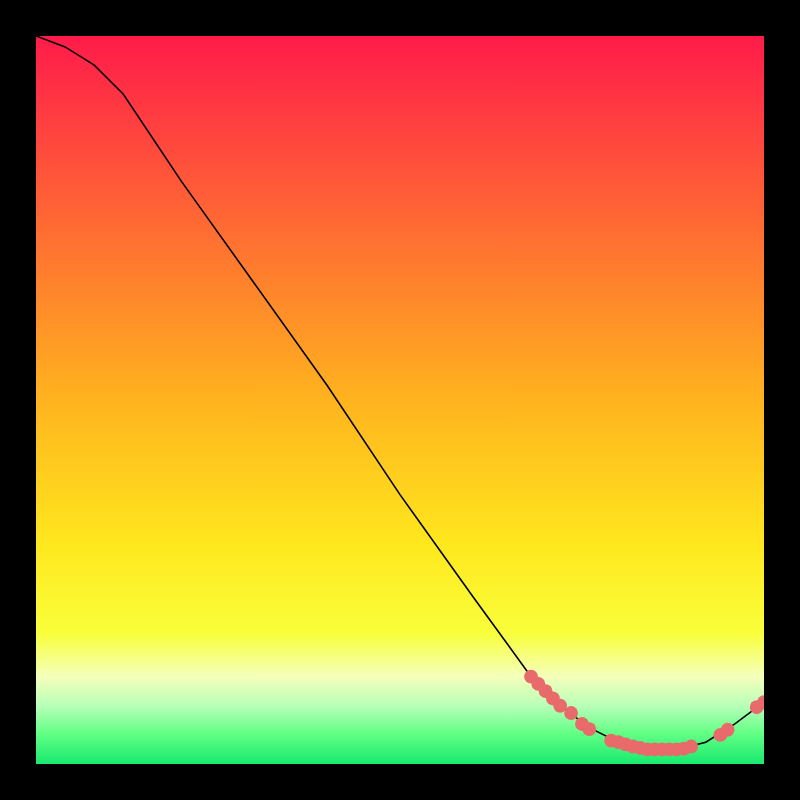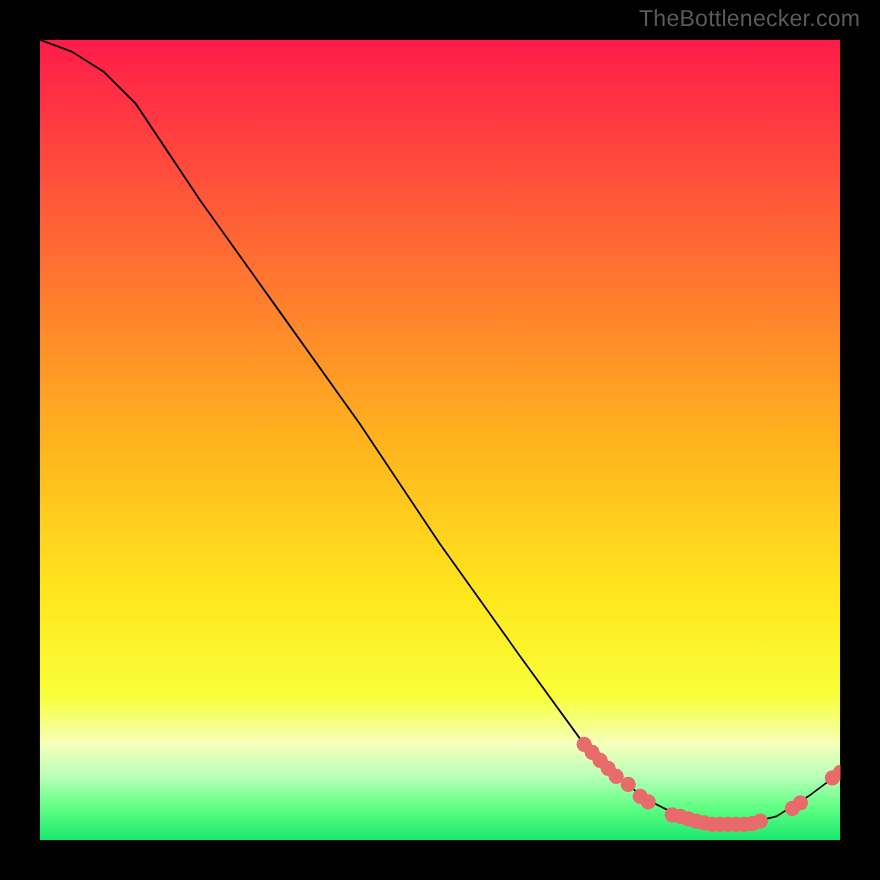--- a/index.html
+++ b/index.html
@@ -50,21 +50,20 @@
     top: 0;
     width: 100%;
     height: 100%;
     overflow: visible;
   }
 </style>
 </head>
 <body>
 
 <div class="outer">
-  <div class="watermark">TheBottlenecker.com</div>
 
   <div class="plot">
     <svg class="gradient" viewBox="0 0 100 100" preserveAspectRatio="none">
       <defs>
         <linearGradient id="bg" x1="0" y1="0" x2="0" y2="1">
             <stop offset="0%" stop-color="#ff1b4a"></stop>
             <stop offset="50%" stop-color="#ffb31e"></stop>
             <stop offset="70%" stop-color="#ffe81e"></stop>
             <stop offset="82%" stop-color="#f8ff3a"></stop>
             <stop offset="88%" stop-color="#f5ffbb"></stop>

